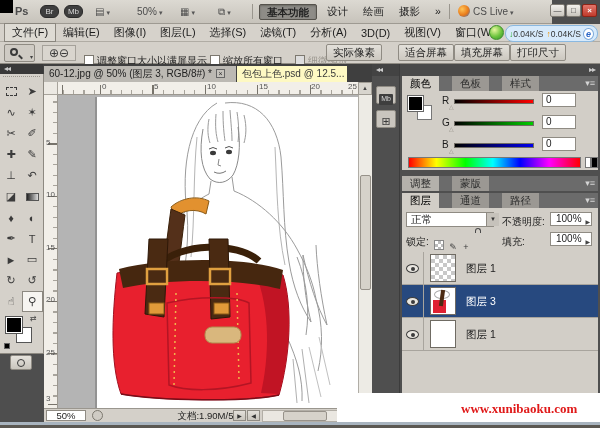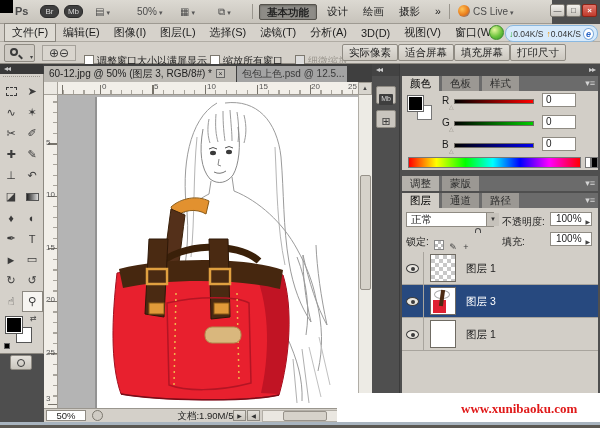--- a/index.html
+++ b/index.html
@@ -33,21 +33,21 @@
   #tool-thumb .dd{position:absolute;right:1px;bottom:1px;font-size:6px;color:#444}
   #zoom-btns{position:absolute;left:42px;top:3px;width:34px;height:16px;border:1px solid #a5a19a;background:#d9d5ce;font-size:12px;color:#3a3a3a;text-align:center;line-height:14px}
   .cb{display:inline-block;width:10px;height:10px;background:#fff;border:1px solid #7c786f;vertical-align:-1px;margin-right:3px}
   .cb-lab{position:absolute;top:12px;font-size:10px;white-space:nowrap}
   .ob-btn{position:absolute;top:2px;height:17px;font-size:10.5px;line-height:15px;padding:0 6px;background:linear-gradient(#e3e0da,#ccc8c0);border:1px solid #8f8b83;border-radius:2px;white-space:nowrap}
   
   #tabbar{position:absolute;left:0;top:64px;width:600px;height:18px;background:#3f3f3f}
   #toolbar-header{position:absolute;left:0;top:64px;width:43px;height:10px;background:#393939;color:#c9c9c9;font-size:8px;line-height:9px;padding-left:4px;letter-spacing:-1px}
   .doc-tab{position:absolute;top:66px;height:16px;font-size:10px;line-height:16px;padding:0 5px;white-space:nowrap;overflow:hidden}
   #tab1{left:44px;width:192px;background:#bcb9b3;color:#222}
-  #tab2{left:237px;width:110px;background:#a3a3a3;color:#3a3a3a}
+  #tab2{left:237px;width:110px;background:#fef9c3;color:#3a3a3a}
   .tab-x{display:inline-block;width:9px;height:9px;border:1px solid #666;font-size:7px;line-height:7px;text-align:center;margin-left:4px;background:#c5c2bc;color:#333;vertical-align:1px}
   
   #toolbar{position:absolute;left:0;top:74px;width:44px;height:280px;background:#d5d1ca;border-right:1px solid #8d8981;border-bottom:1px solid #8d8981}
   #toolbar .grip{height:3px;border-top:1px dotted #9a968e;margin:2px 3px}
   #tools{display:grid;grid-template-columns:21px 21px;justify-content:center}
   .tool{width:21px;height:21px;display:flex;align-items:center;justify-content:center;font-size:11px;color:#3b3b3b}
   .tool.active{background:#f7f5f1;border:1px solid #8d8981}
   .marquee-gl{width:11px;height:9px;border:1px dashed #3b3b3b}
   .gradient-gl{width:13px;height:8px;border:1px solid #555;background:linear-gradient(90deg,#222,#ddd)}
   #swatches{position:absolute;left:6px;top:243px;width:30px;height:30px}
@@ -80,21 +80,21 @@
   
   #dock{position:absolute;left:372px;top:64px;width:228px;height:364px;background:#4f4f4f}
   #dock-strip{position:absolute;left:0;top:0;width:28px;height:364px;border-right:1px solid #3c3c3c}
   #strip-header{height:12px;background:#434343;color:#ccc;font-size:8px;line-height:11px;padding-left:4px;letter-spacing:-1px}
   .strip-icon{position:absolute;left:4px;width:20px;height:18px;background:#c9c5be;border:1px solid #8f8b83;border-radius:2px;text-align:center}
   .strip-icon .mbtag{display:inline-block;margin-top:3px;width:14px;height:11px;background:#3e3e3e;color:#ddd;font-size:7px;line-height:10px;border-radius:1px}
   .strip-icon .glyph{font-size:11px;line-height:17px;color:#3b3b3b}
   #dock-main{position:absolute;left:28px;top:0;width:200px;height:364px}
   #dock-header{height:12px;background:#4a4a4a;color:#ccc;font-size:8px;line-height:11px;text-align:right;padding-right:5px;letter-spacing:-1px}
   .ptabs{position:relative;height:15px;background:#6b6b6b;display:flex;margin:0 2px}
-  .ptab{font-size:10.5px;line-height:15px;padding:0 8px;background:#9b9893;color:#2e2e2e;margin-right:3px}
+  .ptab{font-size:10.5px;line-height:15px;padding:0 8px;background:#9b9893;color:#2e2e2e;margin-right:13px}
   .ptab.on{background:#d2cec7;color:#000}
   .pmenu{position:absolute;right:3px;top:2px;color:#d5d5d5;font-size:9px}
   .pbody{position:relative;background:#d2cec7;margin:0 2px}
   
   #color-body{height:79px}
   #cp-fg{position:absolute;left:6px;top:5px;width:15px;height:15px;background:#000;border:1px solid #fff;outline:1px solid #666;z-index:2}
   #cp-bg{position:absolute;left:15px;top:14px;width:15px;height:15px;background:#fff;border:1px solid #777}
   .ch-row{position:absolute;left:0;width:100%;height:20px}
   .ch-lab{position:absolute;left:40px;top:2px;font-size:10px}
   .ch-track{position:absolute;left:52px;top:6px;width:80px;height:5px;border:1px solid #6f6b63}
@@ -189,21 +189,21 @@
     <span class="mag"></span>
     <span class="mag-handle"></span>
     <span class="dd">▾</span>
   </div>
   <div id="zoom-btns">
     <span>⊕</span><span>⊖</span>
   </div>
   <span class="cb-lab" style="left:84px"><span class="cb"></span><span>调整窗口大小以满屏显示</span></span>
   <span class="cb-lab" style="left:210px"><span class="cb"></span><span>缩放所有窗口</span></span>
   <span class="cb-lab" style="left:295px;color:#9b978f"><span class="cb" style="background:#ddd"></span><span>细微缩放</span></span>
-  <span class="ob-btn" style="left:342px">实际像素</span>
+  <span class="ob-btn" style="left:326px">实际像素</span>
   <span class="ob-btn" style="left:398px">适合屏幕</span>
   <span class="ob-btn" style="left:454px">填充屏幕</span>
   <span class="ob-btn" style="left:510px">打印尺寸</span>
 </div>
 
 <div id="tabbar"></div>
 <div id="toolbar-header">◂◂</div>
 <div class="doc-tab" id="tab1"><span>60-12.jpg @ 50% (图层 3, RGB/8#) *</span><span class="tab-x">×</span></div>
 <div class="doc-tab" id="tab2"><span>包包上色.psd @ 12.5...</span></div>
 

